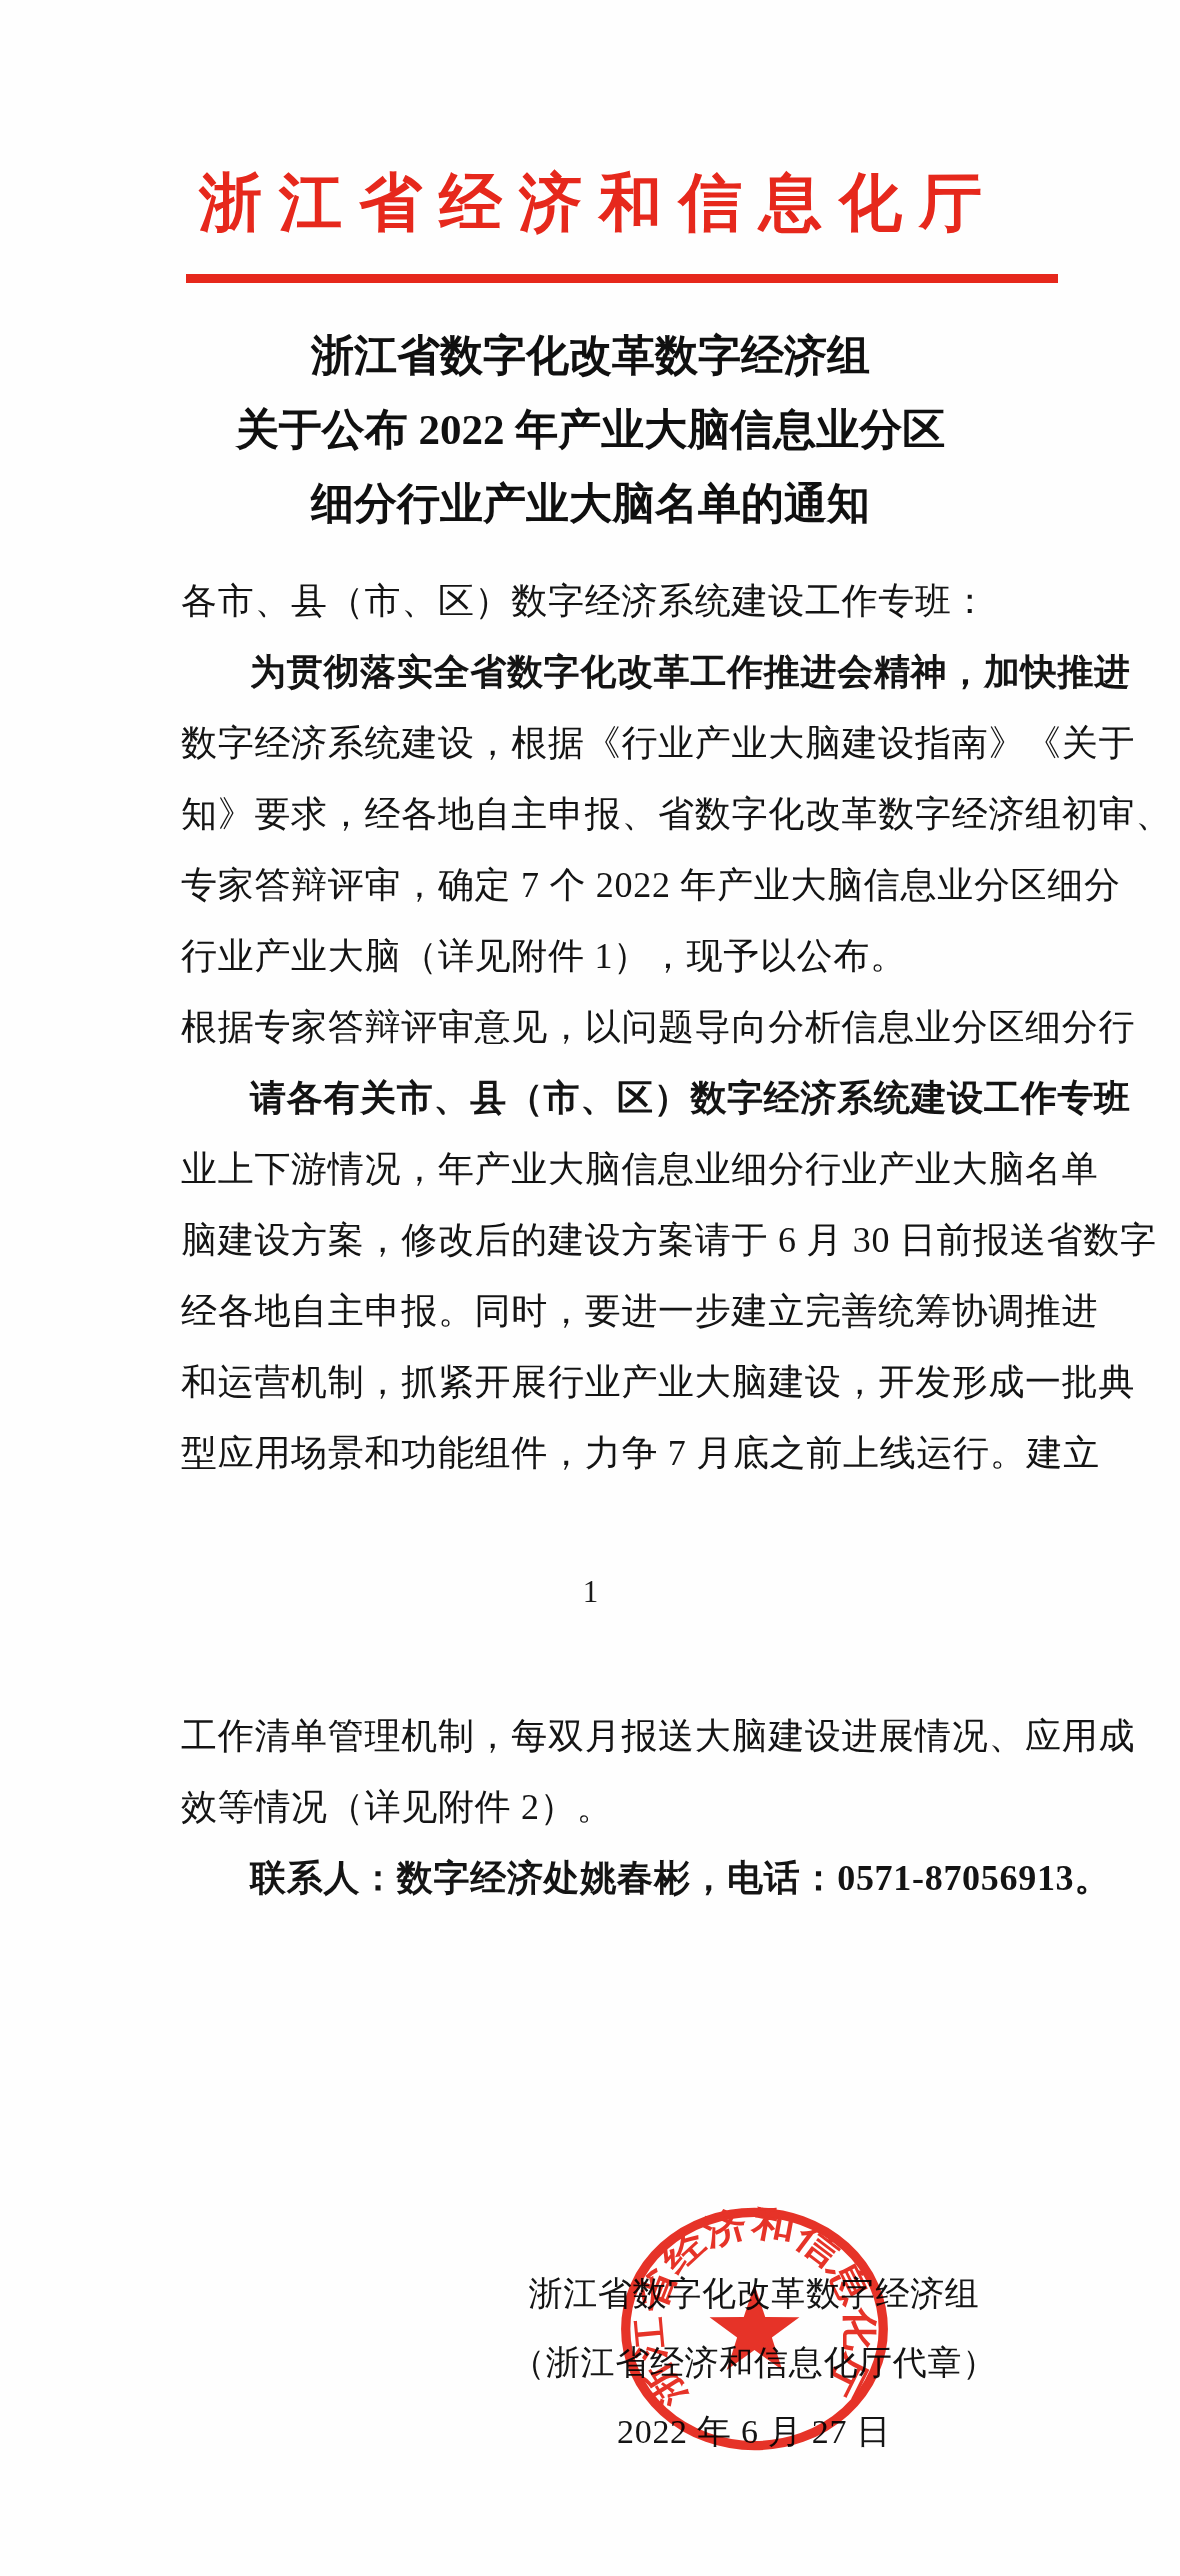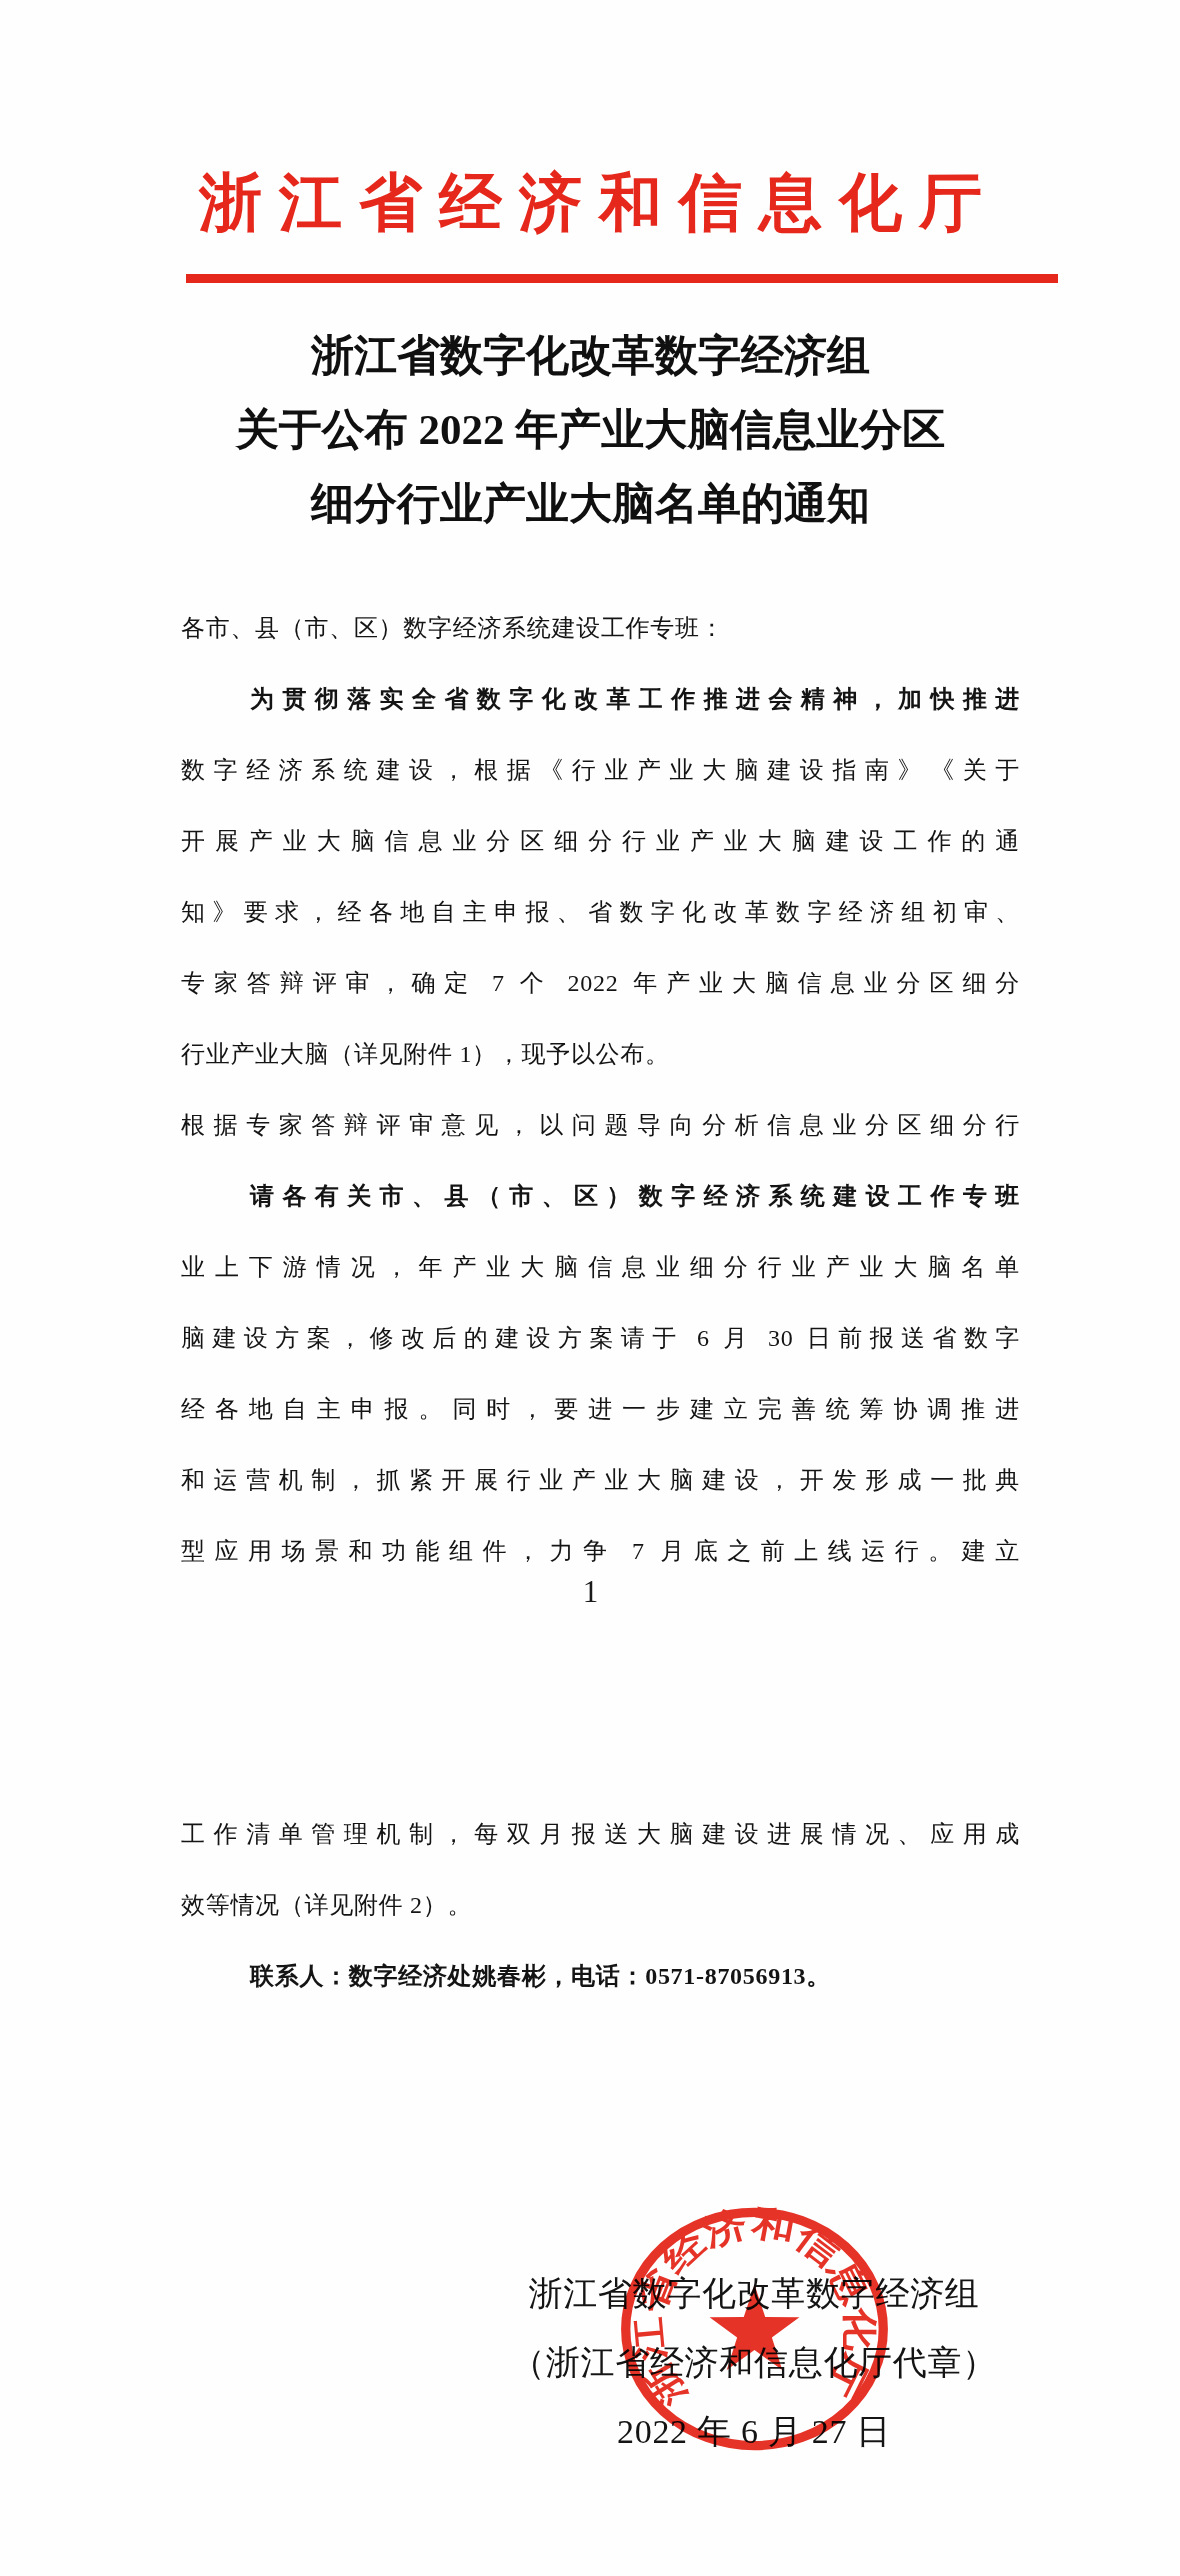--- a/index.html
+++ b/index.html
@@ -26,22 +26,22 @@
     background:#e6281c;
   }
   .doc-title{
     position:absolute;top:319px;left:0;width:100%;
     text-align:center;
     font-size:43px;font-weight:bold;
     line-height:74px;
     color:#101010;
   }
   .body-col{
-    position:absolute;top:593px;left:181px;width:839px;
-    font-size:24px;
+    position:absolute;top:566px;left:181px;width:839px;
+    font-size:36px;
     letter-spacing:0.7px;
   }
   .ln{
     height:71px;line-height:71px;
     text-align:justify;text-align-last:justify;
     text-justify:inter-character;
     white-space:nowrap;
   }
   .ln.noj{text-align:left;text-align-last:auto;}
   .ln.ind{text-indent:69px;font-weight:bold;}
@@ -85,21 +85,20 @@
   <div class="doc-title">
     <div>浙江省数字化改革数字经济组</div>
     <div>关于公布 2022 年产业大脑信息业分区</div>
     <div>细分行业产业大脑名单的通知</div>
   </div>
 
   <div class="body-col">
     <div class="ln noj">各市、县（市、区）数字经济系统建设工作专班：</div>
     <div class="ln ind">为贯彻落实全省数字化改革工作推进会精神，加快推进</div>
     <div class="ln">数字经济系统建设，根据《行业产业大脑建设指南》《关于</div>
-    <div class="ln">开展产业大脑信息业分区细分行业产业大脑建设工作的通</div>
     <div class="ln">知》要求，经各地自主申报、省数字化改革数字经济组初审、</div>
     <div class="ln">专家答辩评审，确定 7 个 2022 年产业大脑信息业分区细分</div>
     <div class="ln noj">行业产业大脑（详见附件 1），现予以公布。</div>
     <div class="ln">根据专家答辩评审意见，以问题导向分析信息业分区细分行</div>
     <div class="ln ind">请各有关市、县（市、区）数字经济系统建设工作专班</div>
     <div class="ln">业上下游情况，年产业大脑信息业细分行业产业大脑名单</div>
     <div class="ln">脑建设方案，修改后的建设方案请于 6 月 30 日前报送省数字</div>
     <div class="ln">经各地自主申报。同时，要进一步建立完善统筹协调推进</div>
     <div class="ln">和运营机制，抓紧开展行业产业大脑建设，开发形成一批典</div>
     <div class="ln">型应用场景和功能组件，力争 7 月底之前上线运行。建立</div>

